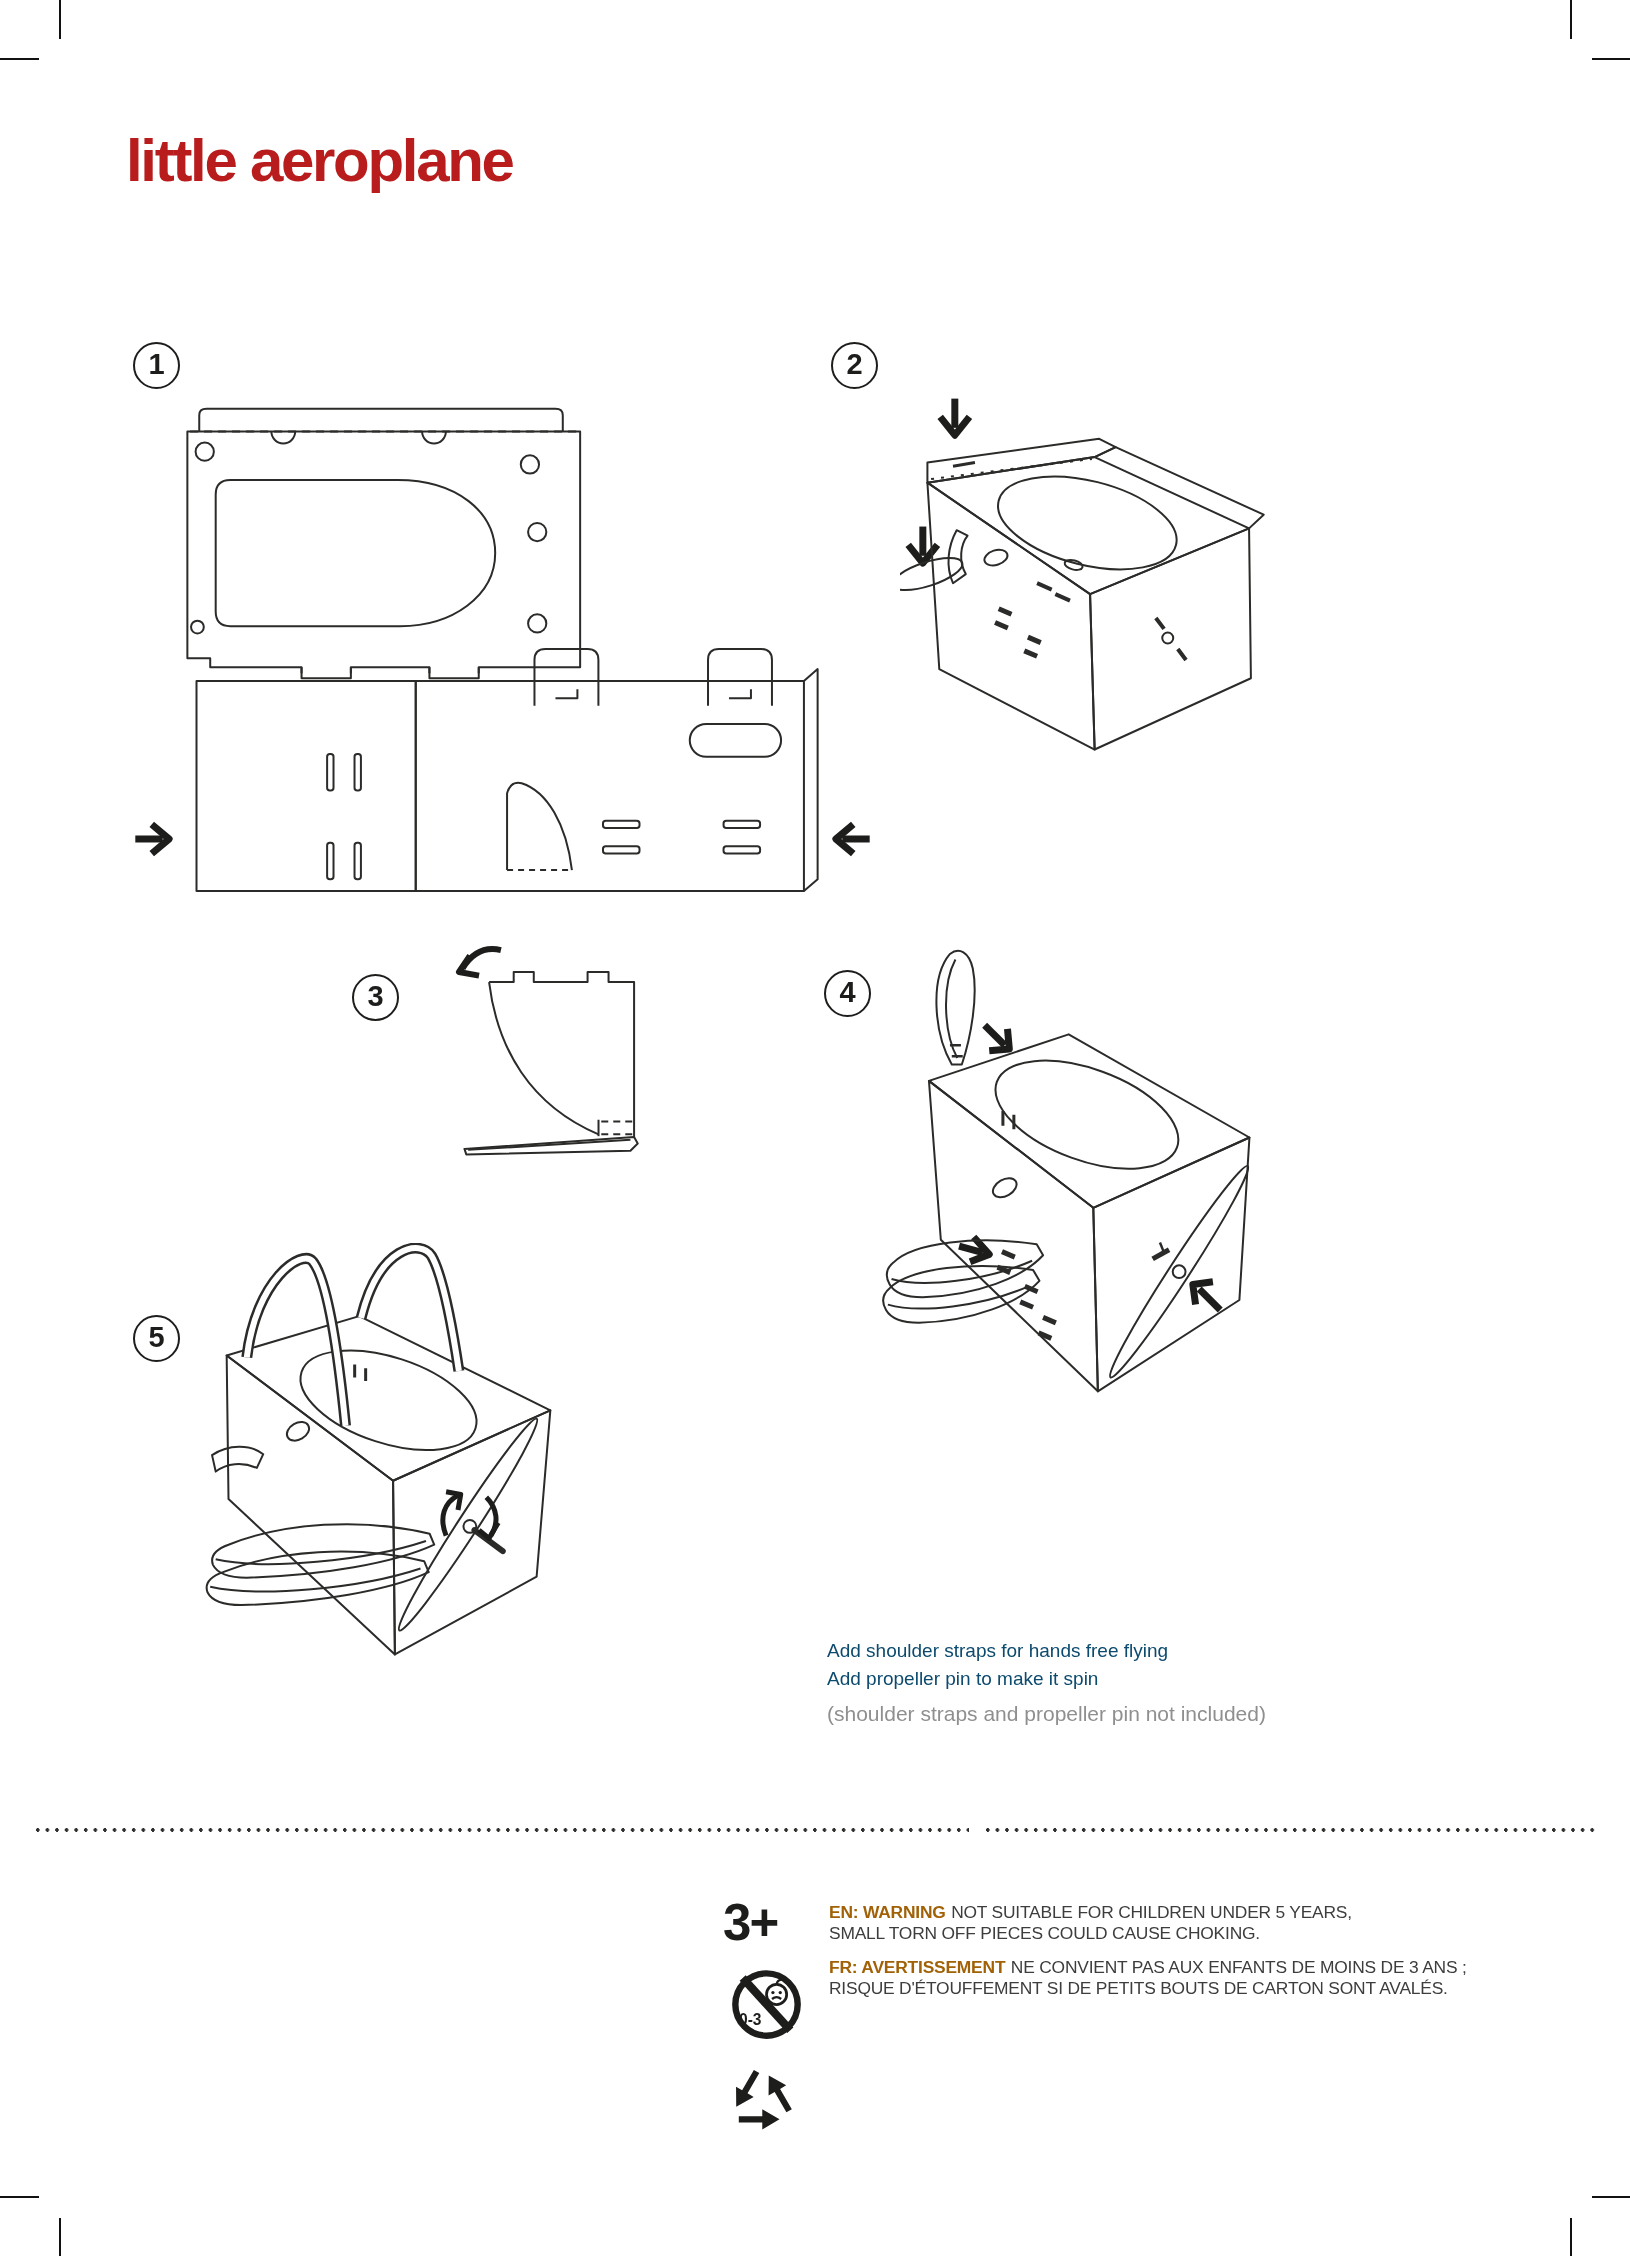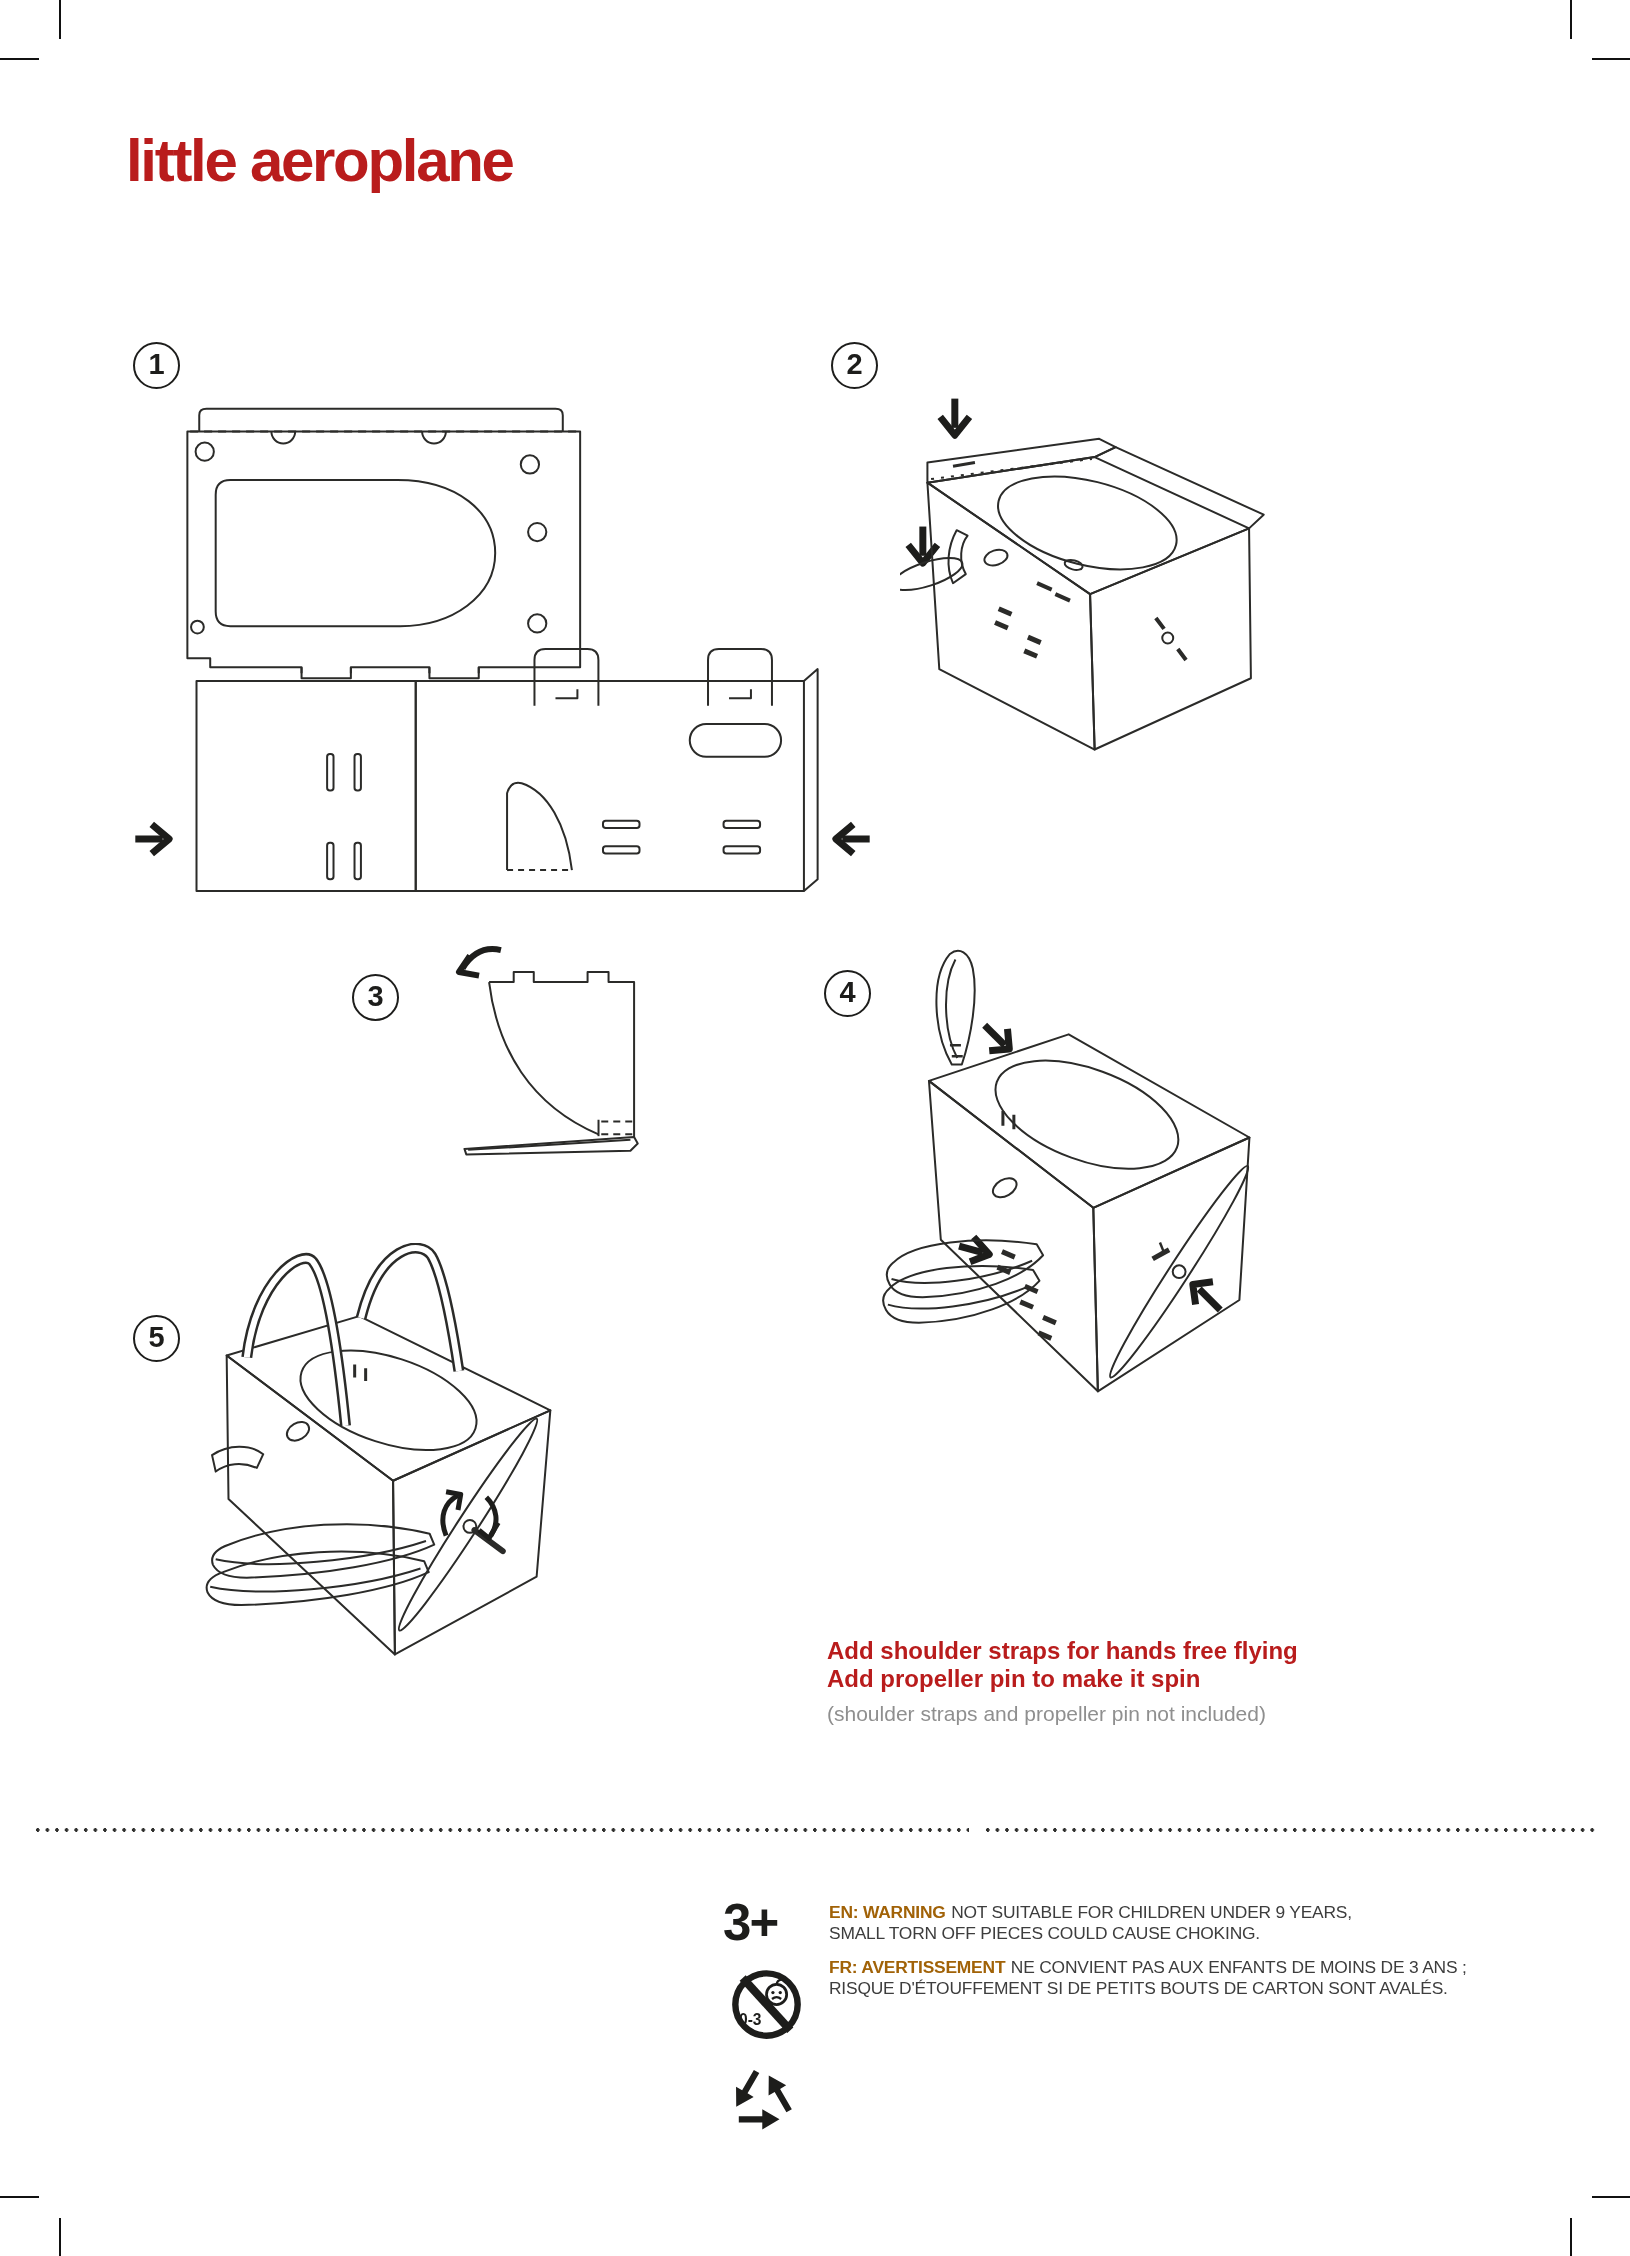--- a/index.html
+++ b/index.html
@@ -15,21 +15,21 @@
   .badge{
     position:absolute;width:43px;height:43px;border:2.3px solid #1d1d1b;border-radius:50%;
     display:flex;align-items:center;justify-content:center;background:#fff;
   }
   .badge span{font-size:29px;font-weight:bold;color:#1d1d1b;transform:translateY(-0.9px);}
   .diagram{position:absolute;}
   .diagram path,.diagram rect,.diagram circle,.diagram ellipse,.diagram line,.diagram polyline{
     vector-effect:non-scaling-stroke;
   }
   .notes{position:absolute;left:827px;top:1637px;white-space:nowrap;}
-  .notes .n-bold{font-size:24px;font-weight:bold;line-height:28px;color:#b91c1c;}
+  .notes .n-bold{font-size:19px;font-weight:normal;line-height:28px;color:#0c4a6e;}
   .notes .n-light{font-size:21px;font-weight:normal;line-height:27.4px;color:#8f8f8f;margin-top:7px;}
   .dotted{
     position:absolute;height:5.5px;top:1827px;
     background-image:radial-gradient(circle at 2.7px 2.7px,#2e2e2c 1.6px,transparent 1.9px);
     background-size:9.6px 5.5px;background-repeat:repeat-x;
   }
   .age{position:absolute;left:723px;top:1893px;font-size:51px;font-weight:bold;letter-spacing:-1.8px;color:#1d1d1b;}
   .warn-text{position:absolute;left:829px;top:1902px;}
   .warn-block{margin-bottom:12.8px;}
   .warn-line{font-size:17.4px;line-height:21px;color:#3d3d3d;letter-spacing:-0.2px;white-space:nowrap;}
@@ -269,21 +269,21 @@
   </svg>
 
   <svg style="position:absolute;left:722px;top:2052px" width="79" height="90" viewBox="-5 0 100 115" fill="#1d1d1b">
     <path d="M16 82 H46 V73 L68 86 L46 99 V90 H16 Z"></path>
     <path d="M16 82 H46 V73 L68 86 L46 99 V90 H16 Z" transform="rotate(120 45 62)"></path>
     <path d="M16 82 H46 V73 L68 86 L46 99 V90 H16 Z" transform="rotate(240 45 62)"></path>
   </svg>
 
   <div class="warn-text">
     <div class="warn-block">
-      <div class="warn-line"><span class="warn-prefix">EN: WARNING</span><span>NOT SUITABLE FOR CHILDREN UNDER 9 YEARS,</span></div>
+      <div class="warn-line"><span class="warn-prefix">EN: WARNING</span><span>NOT SUITABLE FOR CHILDREN UNDER 5 YEARS,</span></div>
       <div class="warn-line">SMALL TORN OFF PIECES COULD CAUSE CHOKING.</div>
     </div>
     <div class="warn-block">
       <div class="warn-line"><span class="warn-prefix">FR: AVERTISSEMENT</span><span>NE CONVIENT PAS AUX ENFANTS DE MOINS DE 3 ANS ;</span></div>
       <div class="warn-line">RISQUE D'ÉTOUFFEMENT SI DE PETITS BOUTS DE CARTON SONT AVALÉS.</div>
     </div>
   </div>
 
 </div>
 

